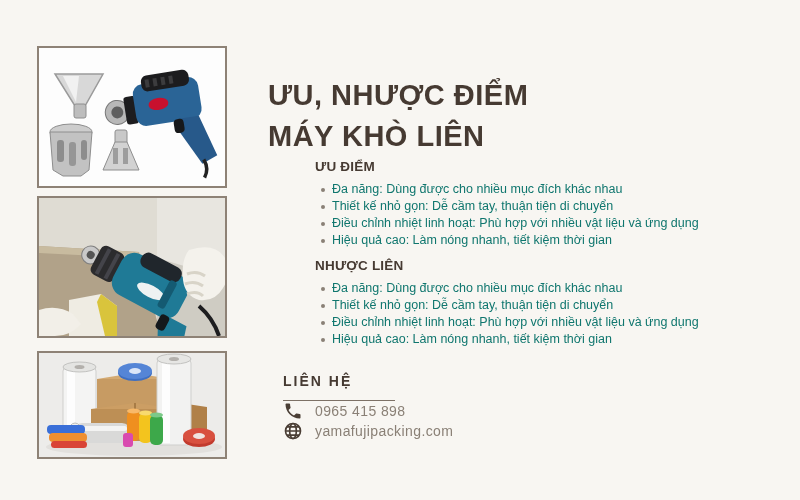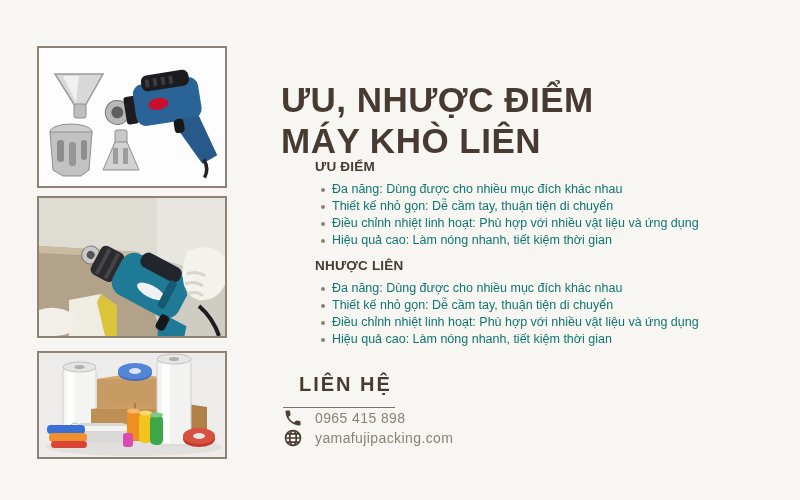--- a/index.html
+++ b/index.html
@@ -12,42 +12,42 @@
   .photo-frame{
     position:absolute;left:37px;box-sizing:border-box;
     border:2px solid #8e8276;background:#ffffff;
   }
   #photo-1{top:46px;width:190px;height:142px;}
   #photo-2{top:196px;width:190px;height:142px;}
   #photo-3{top:351px;width:190px;height:108px;}
   .photo-frame svg{display:block;width:100%;height:100%;}
   
   .title{
-    position:absolute;left:281px;top:56px;width:500px;
-    color:#463a32;font-weight:700;font-size:35px;line-height:41px;
+    position:absolute;left:268px;top:56px;width:500px;
+    color:#463a32;font-weight:700;font-size:29px;line-height:41px;
     letter-spacing:.5px;
   }
   .section{position:absolute;left:267px;width:490px;margin-left:48px;}
   #sec-pros{top:159px;}
   #sec-cons{top:258px;}
   .sec-heading{
     font-size:13.5px;font-weight:700;color:#463a32;letter-spacing:.2px;
   }
   .bullets{list-style:none;margin:7px 0 0;padding:0;}
   .bullets li{
     position:relative;padding-left:17px;
     font-size:12.5px;line-height:17px;color:#0f766e;
   }
   .bullets li::before{
     content:"";position:absolute;left:6px;top:6.5px;
     width:4px;height:4px;border-radius:50%;background:#8a8076;
   }
   .contact{position:absolute;left:283px;top:373px;}
   .contact-heading{
-    font-size:20px;font-weight:700;color:#463a32;letter-spacing:2px;margin-left:16px;
+    font-size:14px;font-weight:700;color:#463a32;letter-spacing:2px;
   }
   .contact-rule{width:112px;height:1px;background:#7d7166;margin-top:11px;}
   .contact-row{display:flex;align-items:center;}
   .contact-row .cicon{
     width:20px;height:20px;color:#4a3e35;margin-right:12px;flex:0 0 auto;
   }
   .contact-text{font-size:14px;color:#8a8076;letter-spacing:.4px;}
 </style>
 </head>
 <body>

